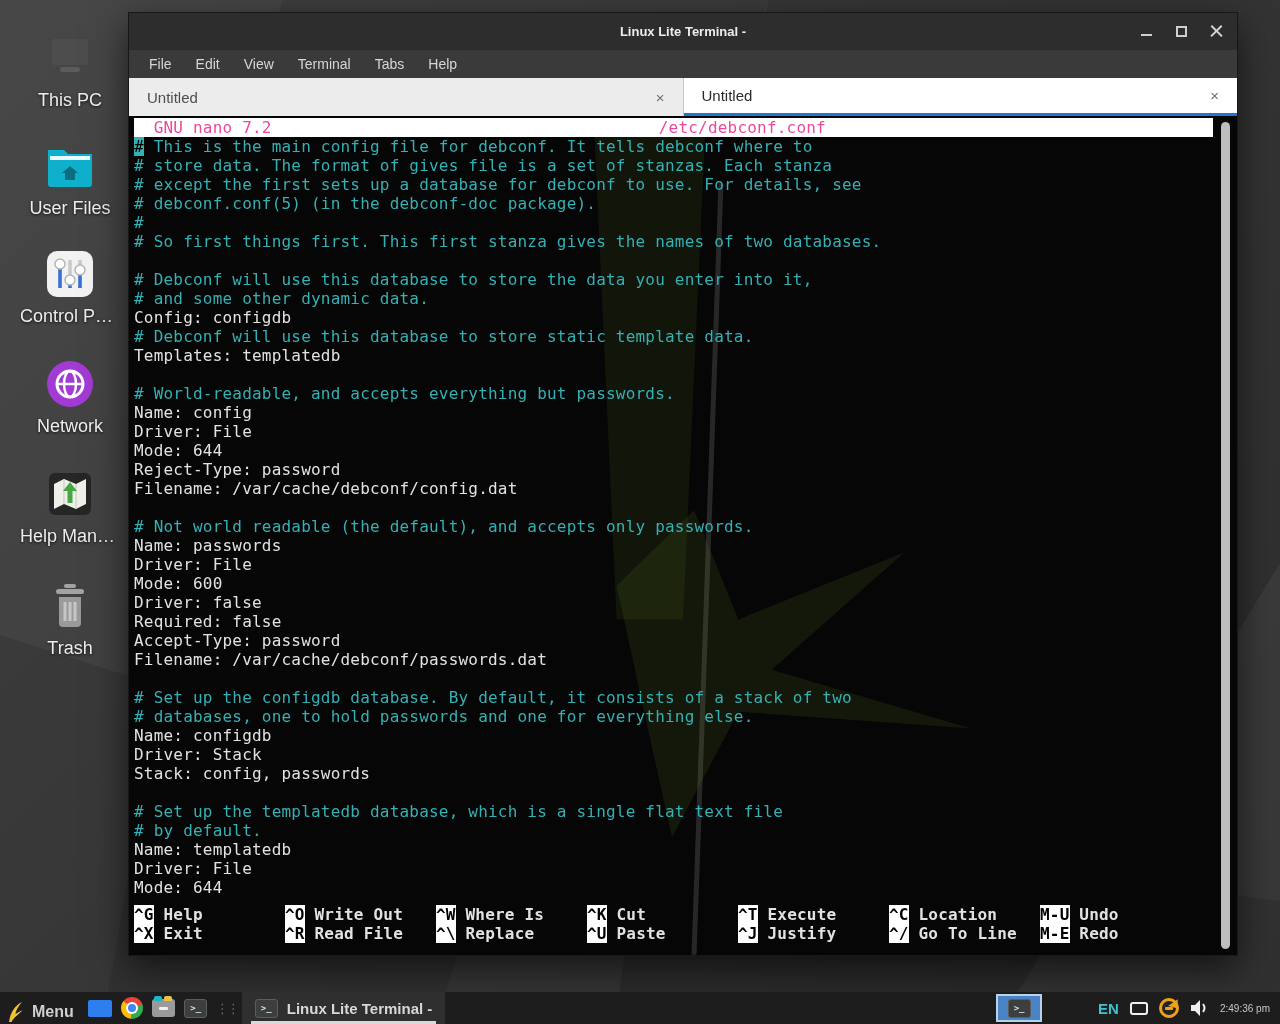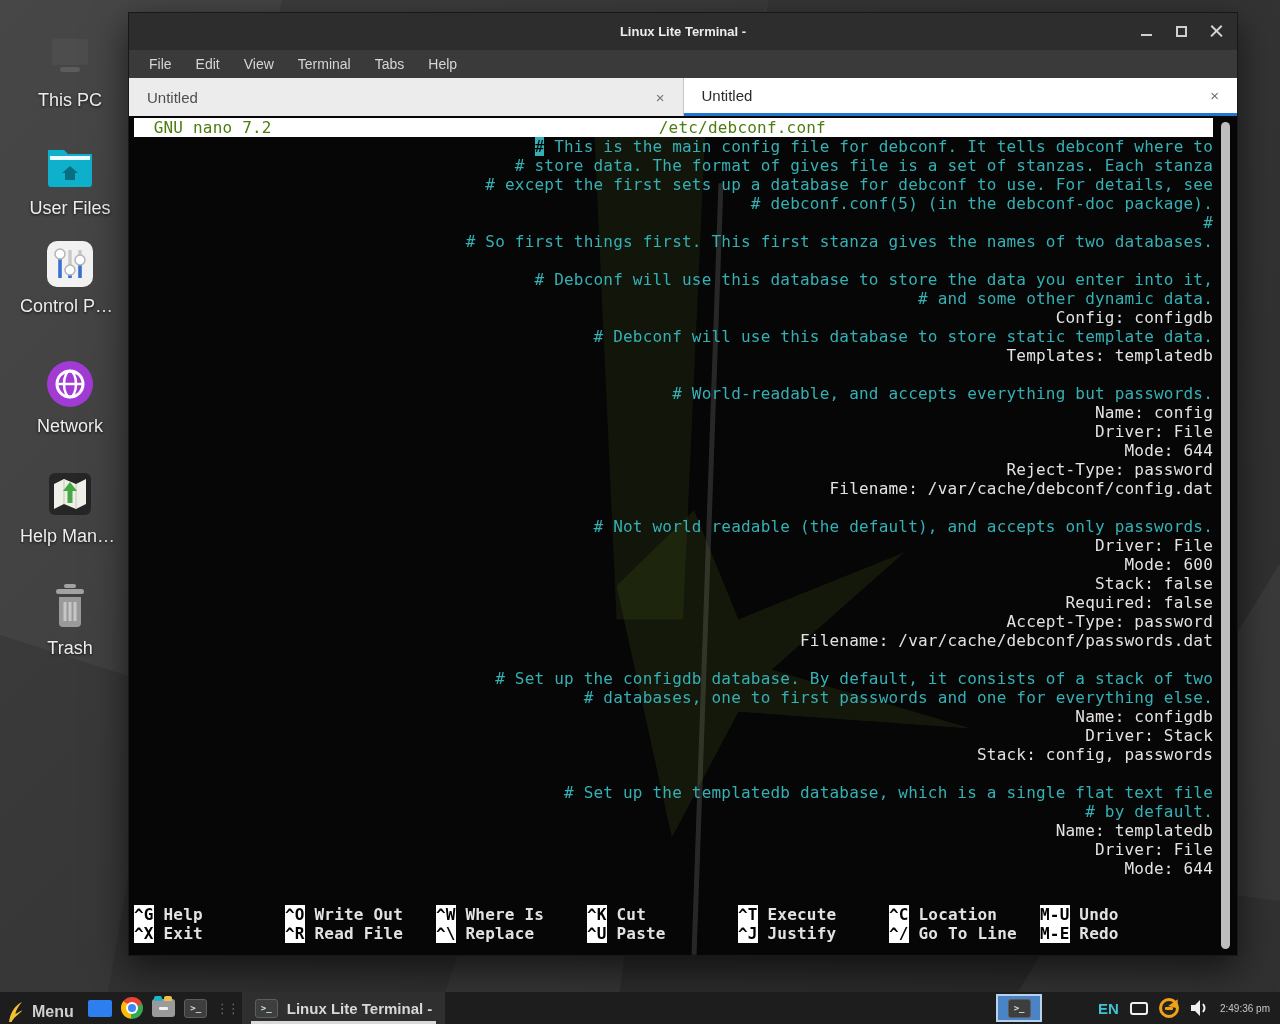--- a/index.html
+++ b/index.html
@@ -13,21 +13,21 @@
   .wp3 { clip-path:polygon(60% 0, 100% 0, 100% 55%, 78% 100%, 48% 100%); background:rgba(0,0,0,0.16); }
   .wp4 { clip-path:polygon(0 62%, 40% 78%, 100% 88%, 100% 100%, 0 100%); background:rgba(0,0,0,0.12); }
 
   
   .di { position:absolute; left:20px; width:100px; text-align:center; cursor:default; }
   .di .ico { width:52px; height:52px; margin:0 auto; display:flex; align-items:center; justify-content:center; }
   .di .lbl { margin-top:6px; font-size:18px; color:#ededed; text-shadow:0 1px 3px rgba(0,0,0,.8);
              white-space:nowrap; overflow:hidden; text-overflow:ellipsis; }
   .di-thispc   { top:32px; }
   .di-userfiles{ top:140px; }
-  .di-control  { top:238px; }
+  .di-control  { top:248px; }
   .di-network  { top:358px; }
   .di-help     { top:468px; }
   .di-trash    { top:580px; }
 
   
   .window { position:absolute; left:128px; top:12px; width:1110px; height:944px;
             background:#2e2e2e; border:1px solid #181818;
             box-shadow:0 12px 34px rgba(0,0,0,.6); display:flex; flex-direction:column; }
   .titlebar { height:37px; background:#2d2d2d; position:relative; flex:0 0 37px; }
   .title { position:absolute; left:0; right:0; top:0; height:37px; display:flex;
@@ -52,26 +52,26 @@
   
   .term { flex:1; background:#060606; position:relative; overflow:hidden;
           font-family:"DejaVu Sans Mono", monospace; font-size:16px; line-height:19px;
           letter-spacing:.2px; color:#e2e2e2; padding:2px 24px 0 5px; }
   .wm { position:absolute; pointer-events:none; }
   .wm-shaft { left:52%; top:8%; width:5px; height:92%; background:rgba(195,195,195,.18); transform:rotate(2deg); }
   .wm-blade { inset:0; clip-path:polygon(42% 2%, 52% 2%, 50% 60%, 44% 60%); background:rgba(120,160,45,.10); }
   .wm-star  { inset:0; clip-path:polygon(44% 56%, 51% 47%, 55% 60%, 70% 52%, 58% 66%, 76% 73%, 55% 71%, 49% 86%);
               background:rgba(120,160,45,.12); }
 
-  .nano-header { display:flex; background:#ffffff; color:#4d7c0f; height:19px; position:relative; z-index:2; }
+  .nano-header { display:flex; background:#ffffff; color:#ec4899; height:19px; position:relative; z-index:2; }
   .nh-left { white-space:pre; }
   .nh-center { flex:1; text-align:center; white-space:pre; }
 
   .lines { position:relative; z-index:2; }
-  .line { height:19px; white-space:pre;text-align:right; }
+  .line { height:19px; white-space:pre; }
   .cmt { color:#35b0b4; }
   .cursor { background:#35b0b4; color:#000; }
 
   .shortcuts { position:absolute; left:5px; right:24px; bottom:12px; z-index:2;font-weight:bold; }
   .sc-row { display:flex; height:19px; }
   .sc-cell { width:151px; white-space:pre; }
   .sc-cell:last-child { width:auto;text-align:center; }
   .sc-key { background:#ffffff; color:#000; }
 
   .term-scrollbar { position:absolute; right:7px; top:6px; bottom:6px; width:9px;
@@ -253,29 +253,30 @@
         <div class="line">Templates: templatedb</div>
         <div class="line"></div>
         <div class="line cmt"># World-readable, and accepts everything but passwords.</div>
         <div class="line">Name: config</div>
         <div class="line">Driver: File</div>
         <div class="line">Mode: 644</div>
         <div class="line">Reject-Type: password</div>
         <div class="line">Filename: /var/cache/debconf/config.dat</div>
         <div class="line"></div>
         <div class="line cmt"># Not world readable (the default), and accepts only passwords.</div>
+        <div class="line">Name: passwords</div>
         <div class="line">Driver: File</div>
         <div class="line">Mode: 600</div>
-        <div class="line">Stack: false</div>
+        <div class="line">Driver: false</div>
         <div class="line">Required: false</div>
         <div class="line">Accept-Type: password</div>
         <div class="line">Filename: /var/cache/debconf/passwords.dat</div>
         <div class="line"></div>
         <div class="line cmt"># Set up the configdb database. By default, it consists of a stack of two</div>
-        <div class="line cmt"># databases, one to first passwords and one for everything else.</div>
+        <div class="line cmt"># databases, one to hold passwords and one for everything else.</div>
         <div class="line">Name: configdb</div>
         <div class="line">Driver: Stack</div>
         <div class="line">Stack: config, passwords</div>
         <div class="line"></div>
         <div class="line cmt"># Set up the templatedb database, which is a single flat text file</div>
         <div class="line cmt"># by default.</div>
         <div class="line">Name: templatedb</div>
         <div class="line">Driver: File</div>
         <div class="line">Mode: 644</div>
       </div>

